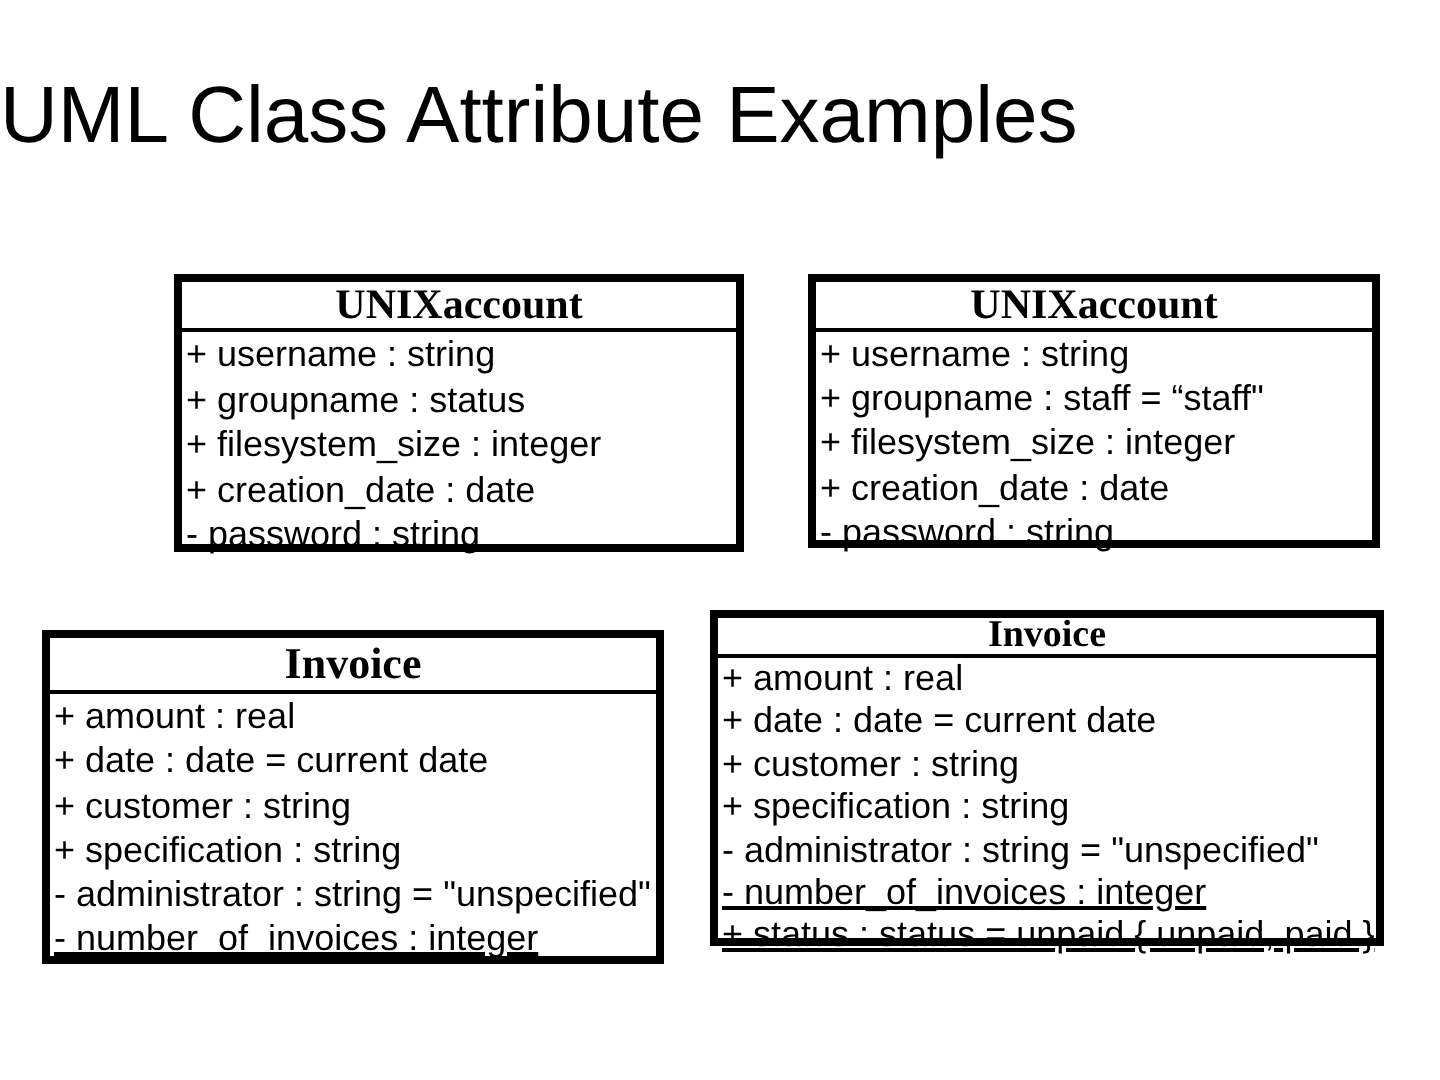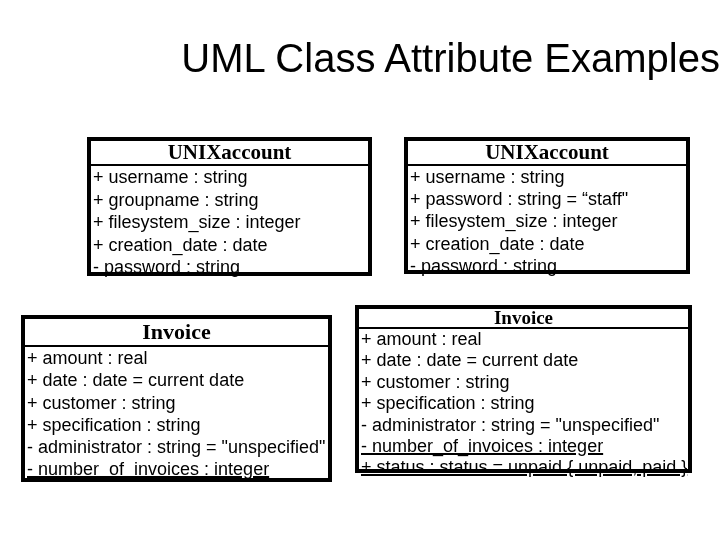--- a/index.html
+++ b/index.html
@@ -2,21 +2,21 @@
 <html><head>
 <meta charset="utf-8">
 <style>
   html,body { margin:0; padding:0; background:#ffffff; }
   .slide {
     position:relative; width:720px; height:540px; background:#ffffff;
     color:#000000; font-family:"Liberation Sans", sans-serif; overflow:hidden;
   }
   .title {
     position:absolute; top:34px; left:0; width:100%;
-    text-align:right; font-size:40px; line-height:48px;
+    text-align:left; font-size:40px; line-height:48px;
     font-family:"Liberation Sans", sans-serif; white-space:nowrap;
   }
   .uml-class {
     position:absolute; box-sizing:border-box;
     border:4px solid #000000; background:#ffffff;
   }
   .uml-name {
     text-align:center; font-family:"Liberation Serif", serif;
     font-weight:bold; border-bottom:2px solid #000000; white-space:nowrap;
   }
@@ -48,32 +48,32 @@
 <body>
 
 <div class="slide">
 
   <div class="title">UML Class Attribute Examples</div>
 
   <div class="uml-class box-tl">
     <div class="uml-name">UNIXaccount</div>
     <div class="uml-attrs">
       <div class="attr">+ username : string</div>
-      <div class="attr">+ groupname : string</div>
+      <div class="attr">+ groupname : status</div>
       <div class="attr">+ filesystem_size : integer</div>
       <div class="attr">+ creation_date : date</div>
       <div class="attr">- password : string</div>
     </div>
   </div>
 
   <div class="uml-class box-tr">
     <div class="uml-name">UNIXaccount</div>
     <div class="uml-attrs">
       <div class="attr">+ username : string</div>
-      <div class="attr">+ password : string = “staff"</div>
+      <div class="attr">+ groupname : staff = “staff"</div>
       <div class="attr">+ filesystem_size : integer</div>
       <div class="attr">+ creation_date : date</div>
       <div class="attr">- password : string</div>
     </div>
   </div>
 
   <div class="uml-class box-bl">
     <div class="uml-name">Invoice</div>
     <div class="uml-attrs">
       <div class="attr">+ amount : real</div>

